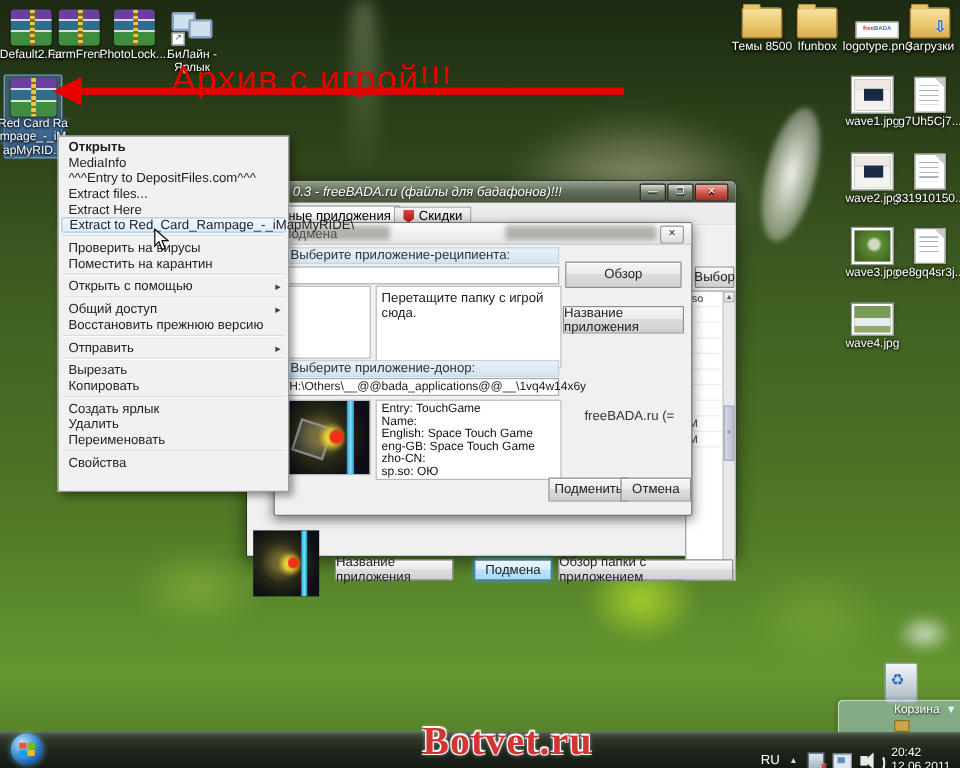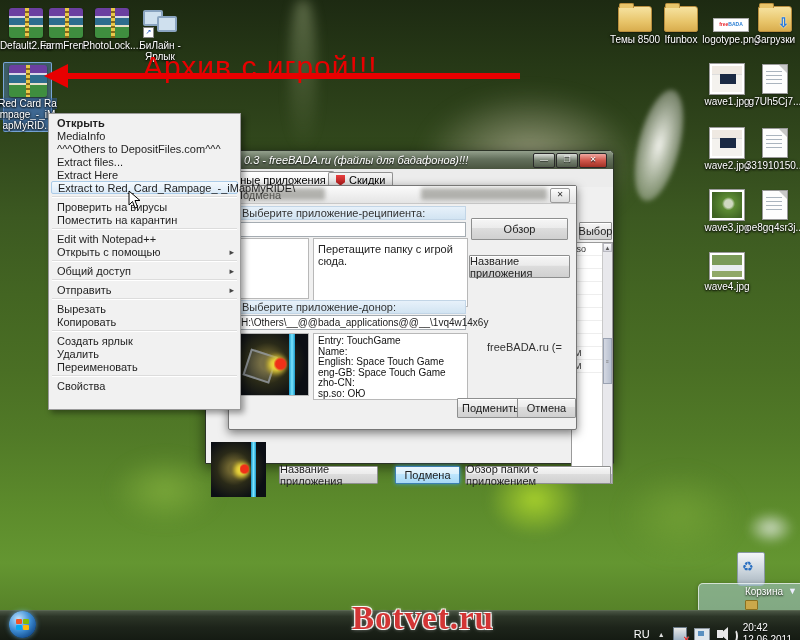--- a/index.html
+++ b/index.html
@@ -342,50 +342,50 @@
   </div>
 
   <div id="cmenu">
       <div class="menu-item bold">
         <span>Открыть</span>
       </div>
       <div class="menu-item">
         <span>MediaInfo</span>
       </div>
       <div class="menu-item">
-        <span>^^^Others to DepositFiles.com^^^</span>
+        <span>^^^Entry to DepositFiles.com^^^</span>
       </div>
       <div class="menu-item">
         <span>Extract files...</span>
       </div>
       <div class="menu-item">
         <span>Extract Here</span>
       </div>
       <div class="menu-item hl">
         <span>Extract to Red_Card_Rampage_-_iMapMyRIDE\</span>
       </div>
       <div class="menu-sep"></div>
       <div class="menu-item">
         <span>Проверить на вирусы</span>
       </div>
       <div class="menu-item">
         <span>Поместить на карантин</span>
       </div>
       <div class="menu-sep"></div>
       <div class="menu-item">
-        <span>Edit with Notepad++</span>
-      </div>
-      <div class="menu-item">
         <span>Открыть с помощью</span>
         <span class="sub-arrow">▸</span>
       </div>
       <div class="menu-sep"></div>
       <div class="menu-item">
         <span>Общий доступ</span>
         <span class="sub-arrow">▸</span>
+      </div>
+      <div class="menu-item">
+        <span>Восстановить прежнюю версию</span>
       </div>
       <div class="menu-sep"></div>
       <div class="menu-item">
         <span>Отправить</span>
         <span class="sub-arrow">▸</span>
       </div>
       <div class="menu-sep"></div>
       <div class="menu-item">
         <span>Вырезать</span>
       </div>

